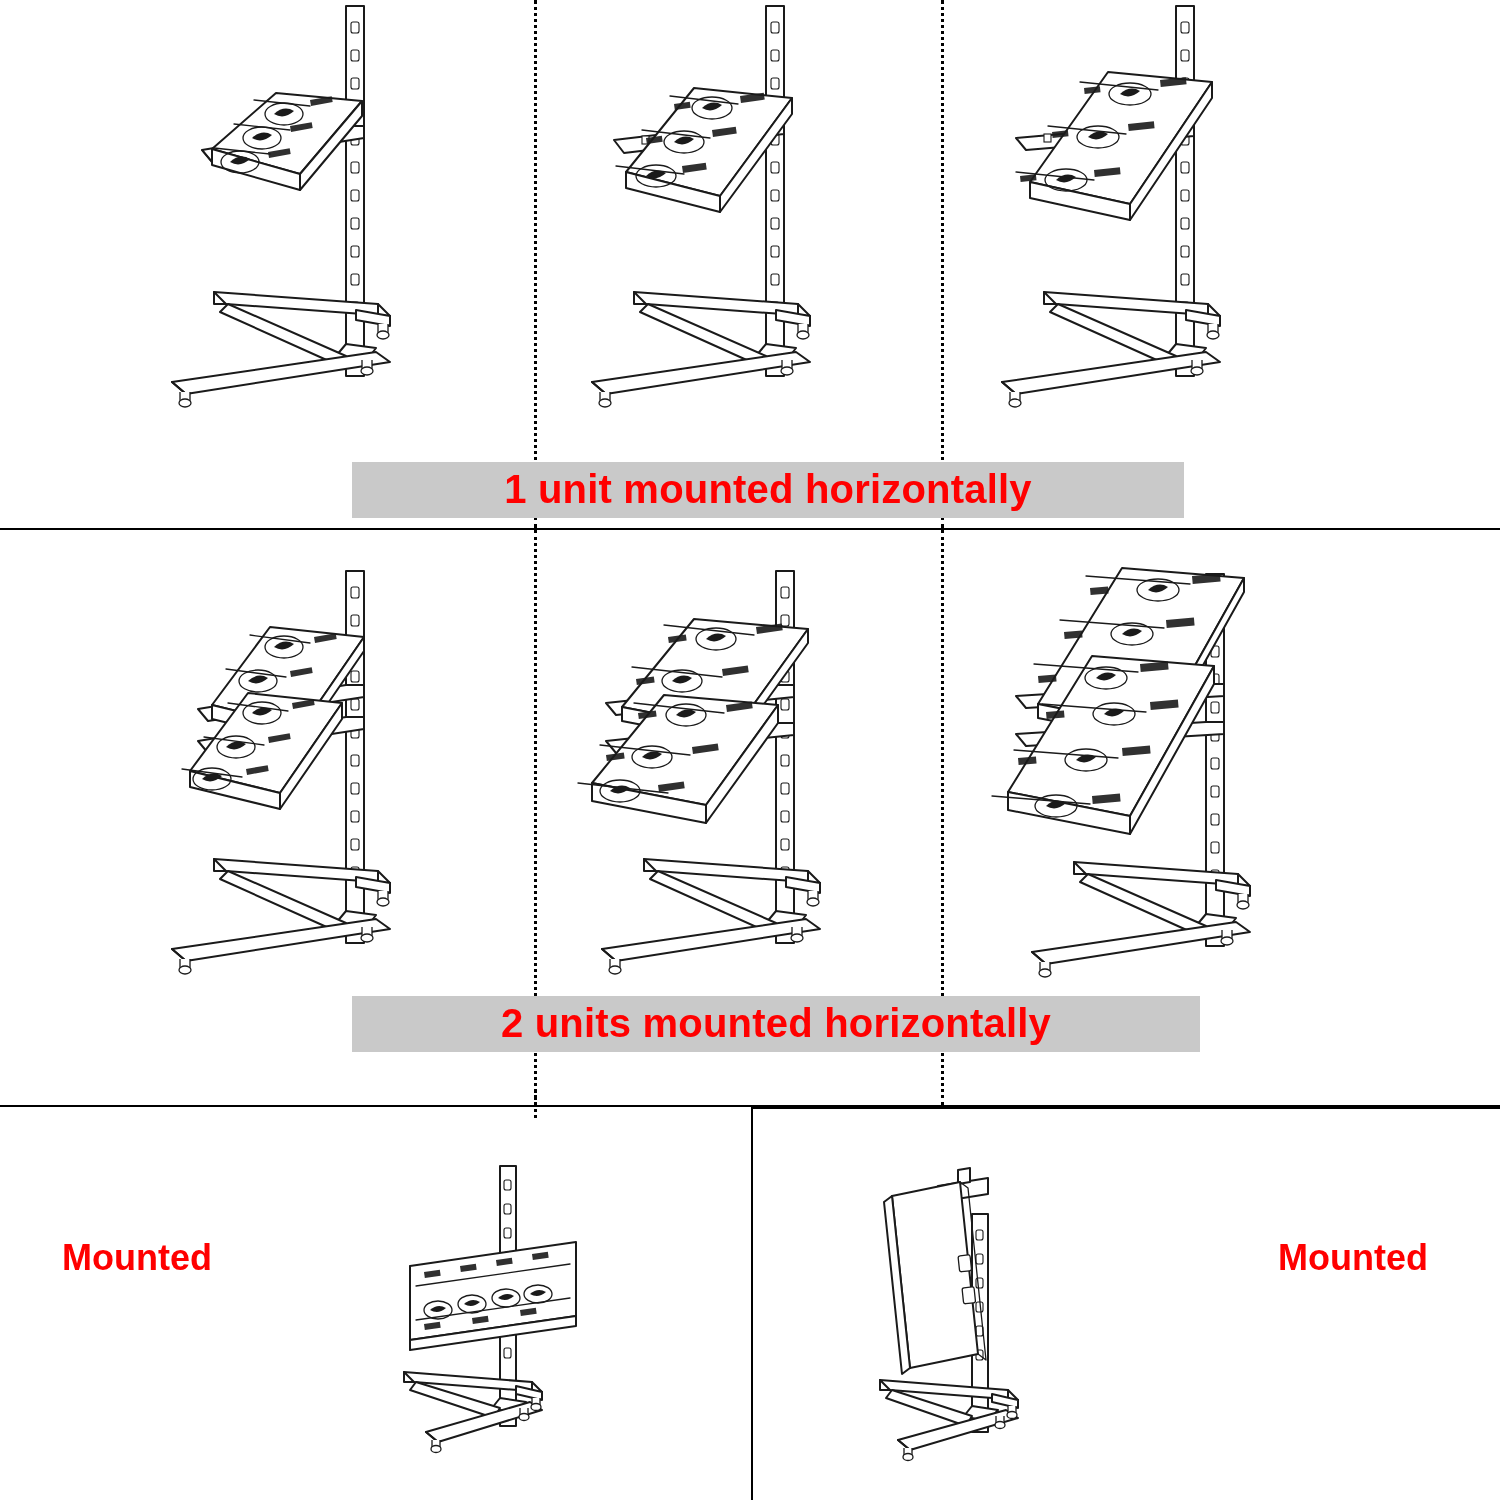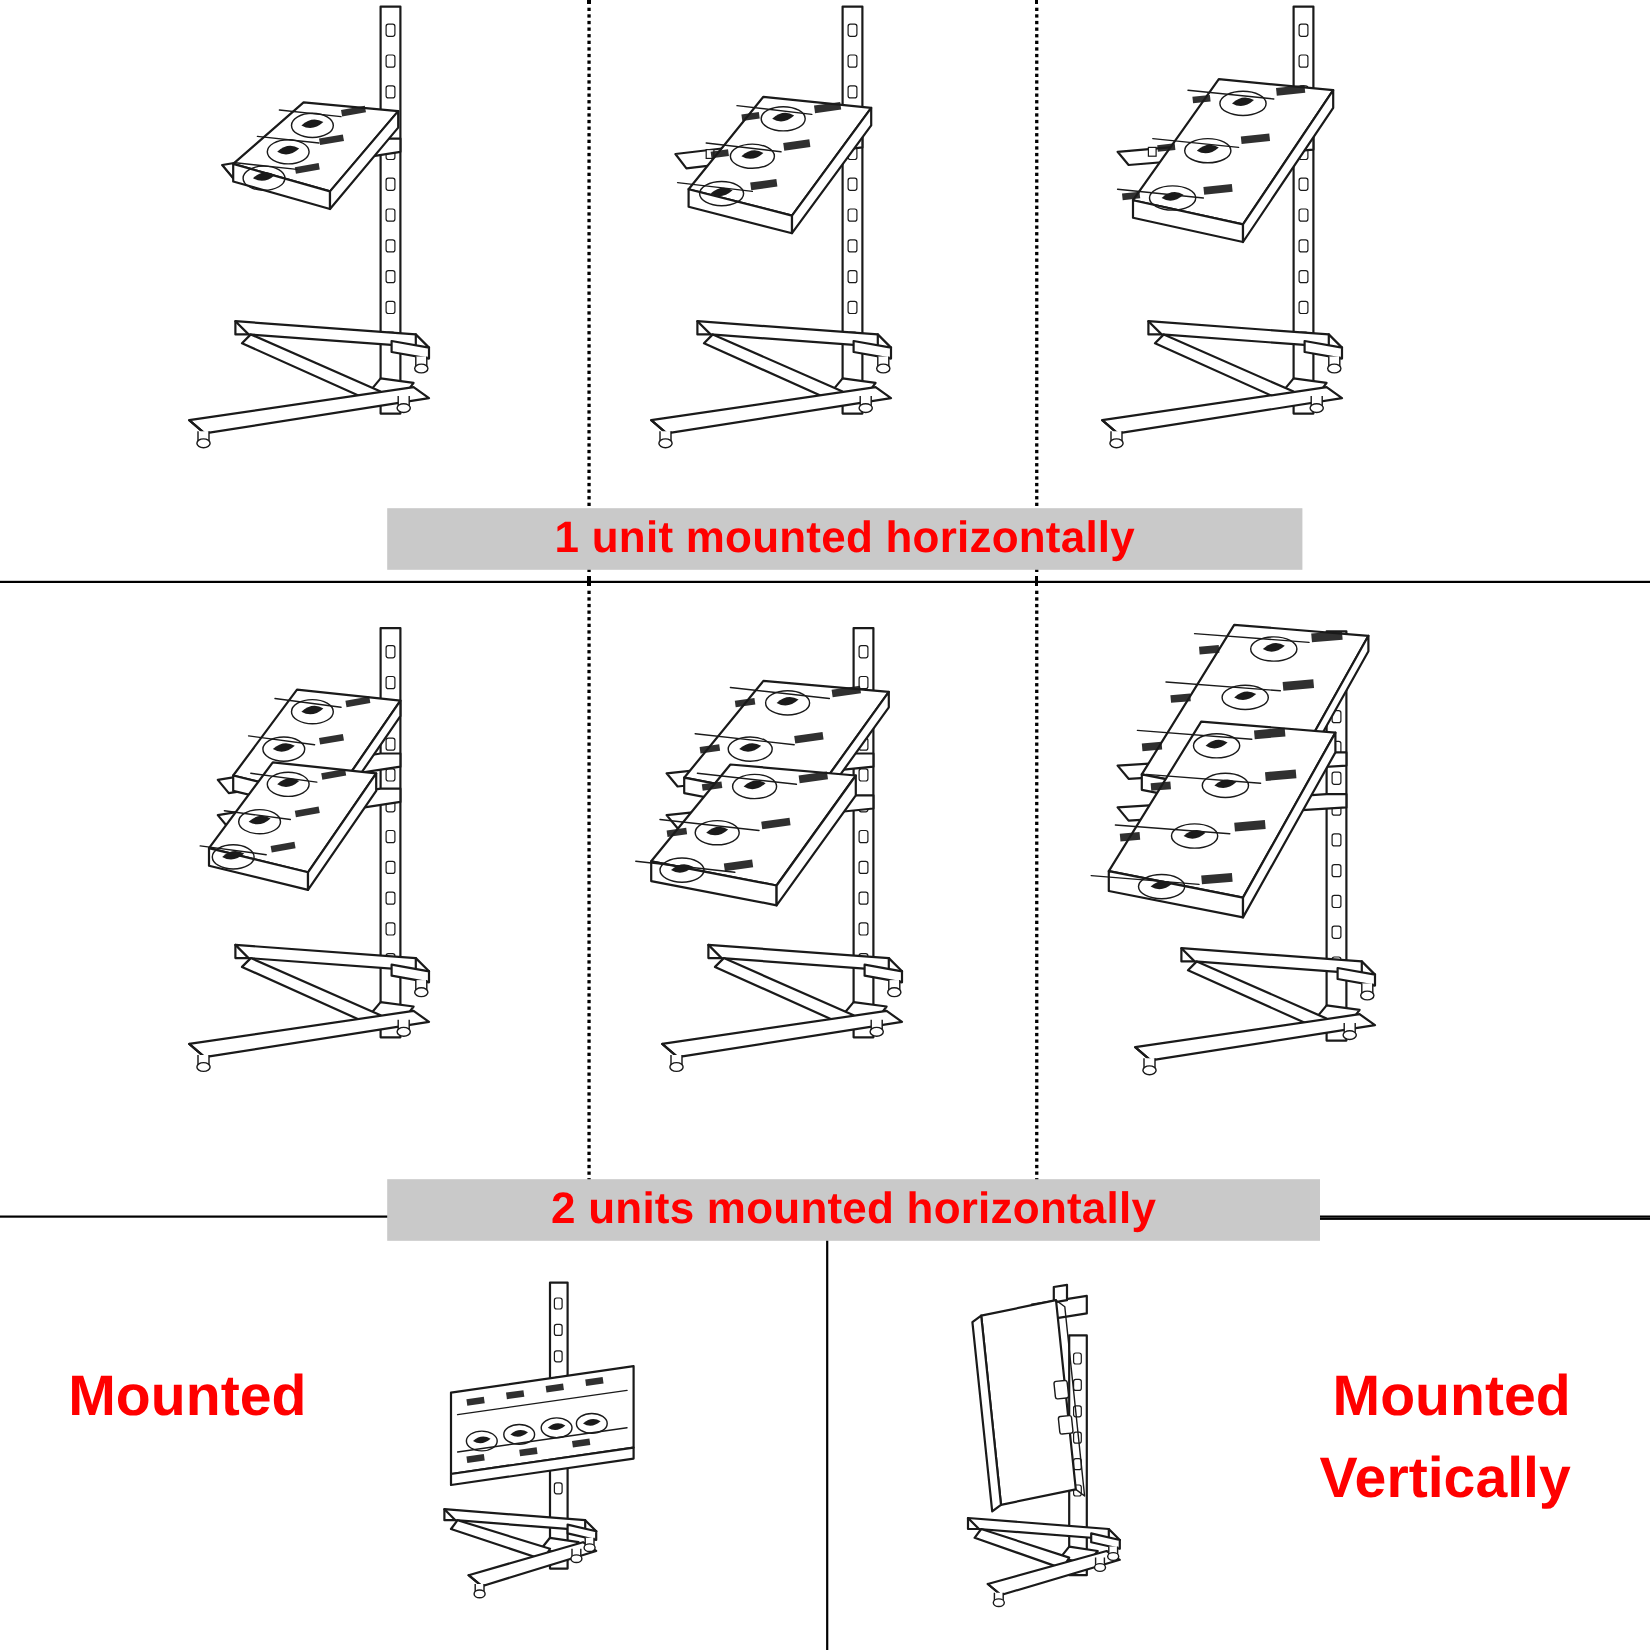--- a/index.html
+++ b/index.html
@@ -28,21 +28,21 @@
     letter-spacing:.2px;
     padding:6px 18px 8px 18px;
     white-space:nowrap;
     line-height:1.05;
   }
   
   .sidelabel{
     position:absolute;
     color:#ff0000;
     font-weight:bold;
-    font-size:52px;
+    font-size:36px;
     line-height:1.45;
     white-space:nowrap;
   }
   .sidelabel.right{text-align:right;}
 
   
   .cell{position:absolute;}
   .cell svg{display:block;}
 
   svg .ln{fill:none;stroke:#1a1a1a;stroke-width:2;stroke-linejoin:round;stroke-linecap:round;}
@@ -529,29 +529,28 @@
         <path d="M50 414 L50 424 L60 424 L60 414"></path>
           <ellipse cx="55" cy="425" rx="6" ry="4"></ellipse>
         <path d="M232 382 L232 392 L242 392 L242 382"></path>
           <ellipse cx="237" cy="393" rx="6" ry="4"></ellipse>
         <path d="M248 346 L248 356 L258 356 L258 346"></path>
           <ellipse cx="253" cy="357" rx="6" ry="4"></ellipse>
       </g>
     </svg>
   </div>
 
-  <div class="caption" style="left:352px;top:1072px;width:812px;text-align:center;">2 units mounted horizontally</div>
+  <div class="caption" style="left:352px;top:996px;width:812px;text-align:center;">2 units mounted horizontally</div>
 
   <div class="sidelabel" style="left:62px;top:1232px;">
     <div>Mounted</div>
   </div>
 
   <div class="sidelabel right" style="right:72px;top:1232px;">
     <div>Mounted</div>
-    <div>Vertically</div>
   </div>
 
   <div class="cell" style="left:380px;top:1150px;">
     <svg width="300" height="320" viewBox="0 0 300 320">
 
       <path class="fillw" d="M120 16 L136 16 L136 258 L120 258 Z"></path>
       <g class="hole">
         <rect x="124" y="30" width="7" height="10" rx="2"></rect>
           <rect x="124" y="54" width="7" height="10" rx="2"></rect>
         <rect x="124" y="78" width="7" height="10" rx="2"></rect>

